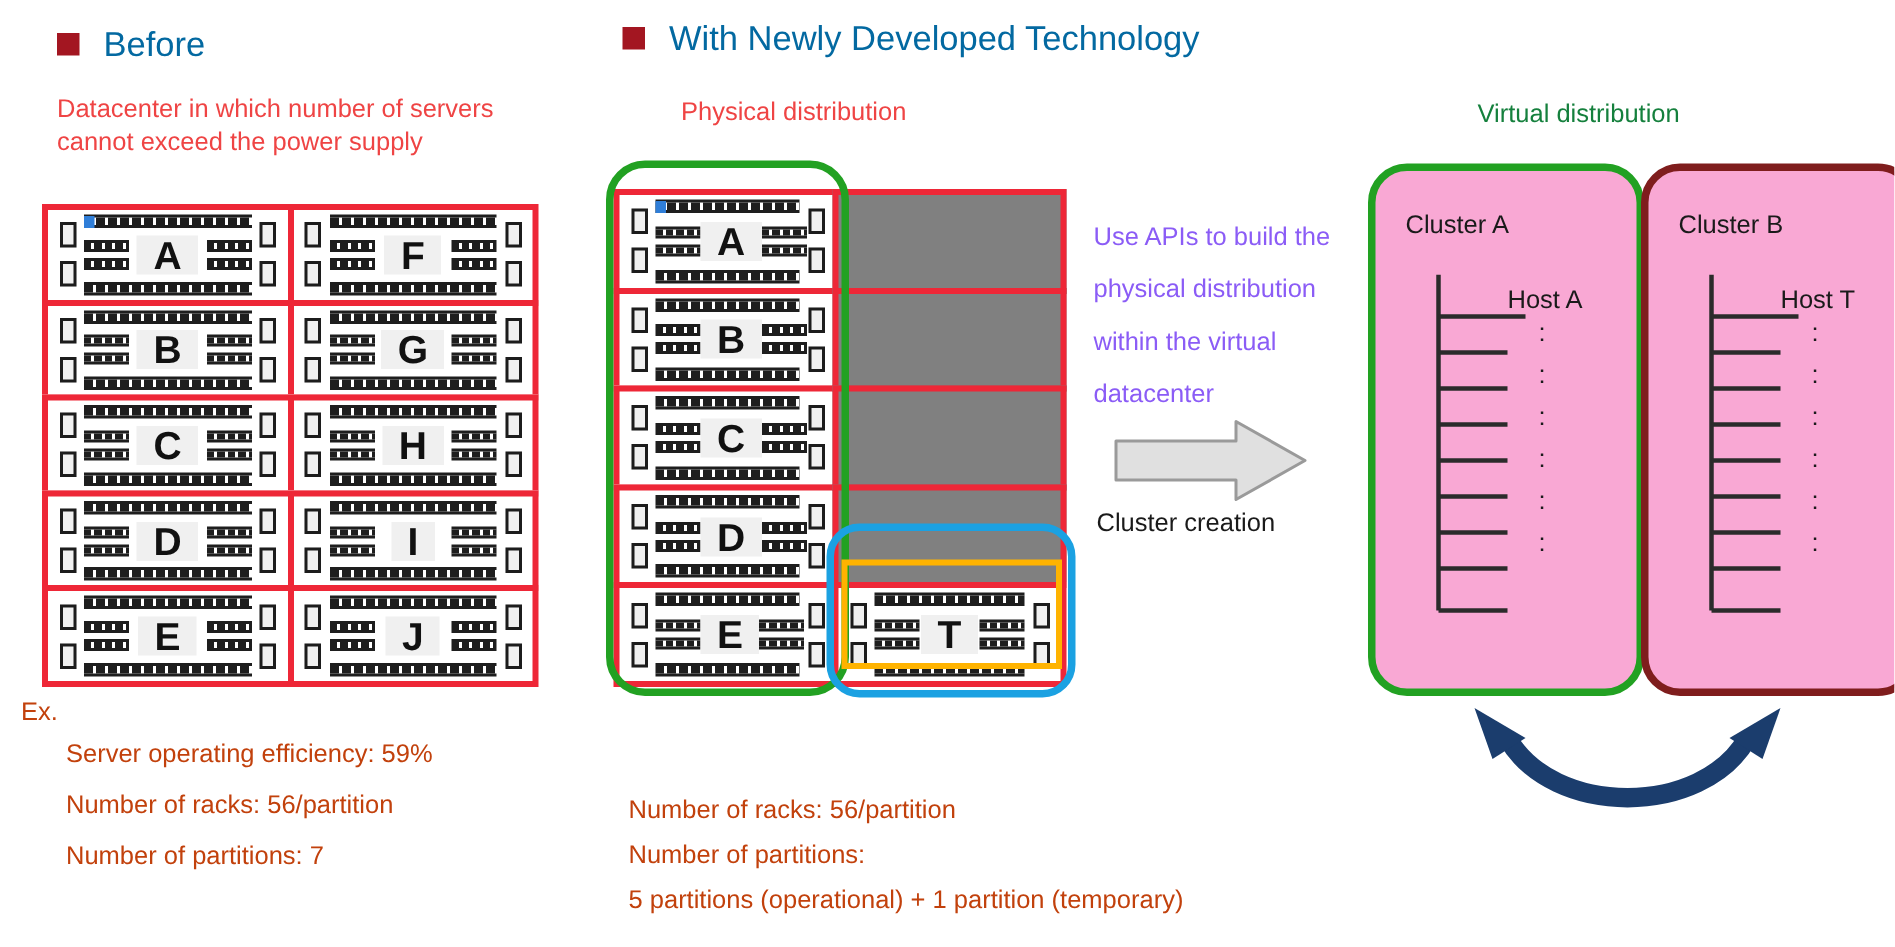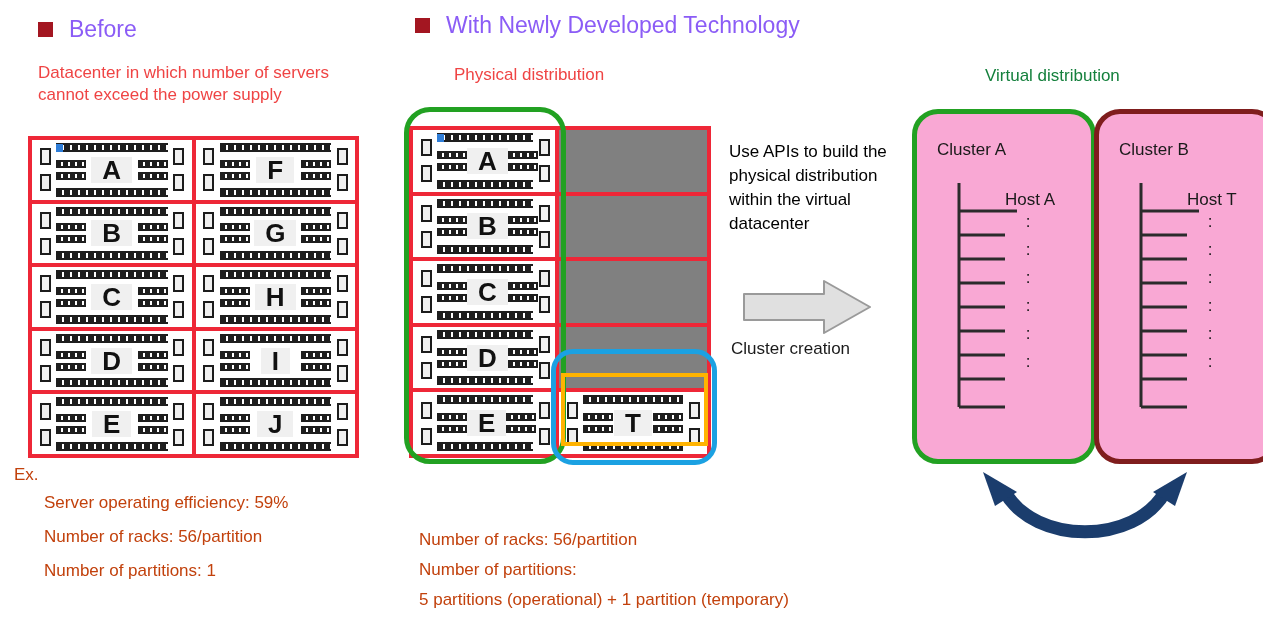--- a/index.html
+++ b/index.html
@@ -25,21 +25,21 @@
     gap: 16px;
   }
   .bullet-sq {
     width: 15px; height: 15px;
     background: #a31621;
     flex: 0 0 auto;
   }
   .section-head .htxt {
     font-size: 23px;
     line-height: 1;
-    color: #8b5cf6;
+    color: #0369a1;
     white-space: nowrap;
   }
 
   .subcaption {
     position: absolute;
     font-size: 17px;
     line-height: 22px;
     color: #ef4444;
   }
 
@@ -198,22 +198,22 @@
     z-index: 8;
     pointer-events: none;
   }
 
   
   #api-text {
     position: absolute;
     left: 729px; top: 140px;
     width: 160px;
     font-size: 17px;
-    line-height: 24px;
-    color: #000000;
+    line-height: 35px;
+    color: #8b5cf6;
   }
   #big-arrow {
     position: absolute;
     left: 742px; top: 278px;
     width: 130px; height: 58px;
   }
   #cluster-creation {
     position: absolute;
     left: 731px; top: 339px;
     font-size: 17px;
@@ -548,21 +548,21 @@
             </div>
         </div>
         <div class="rowlong"></div>
       </div>
     </div>
   </div>
 
   <div class="note" style="left:14px; top:462px;">Ex.</div>
   <div class="note" style="left:44px; top:490px;">Server operating efficiency: 59%</div>
   <div class="note" style="left:44px; top:524px;">Number of racks: 56/partition</div>
-  <div class="note" style="left:44px; top:558px;">Number of partitions: 1</div>
+  <div class="note" style="left:44px; top:558px;">Number of partitions: 7</div>
 
   <div class="section-head" style="left:415px; top:14px;">
     <span class="bullet-sq"></span>
     <span class="htxt">With Newly Developed Technology</span>
   </div>
 
   <div class="subcaption" style="left:454px; top:64px;">Physical distribution</div>
 
   <div id="phys-left">
 

